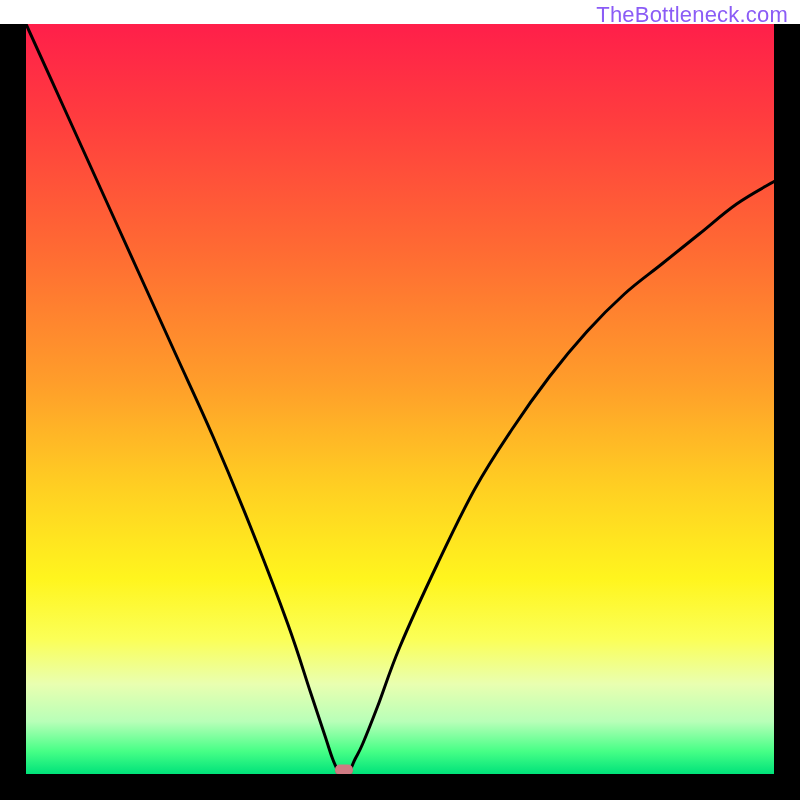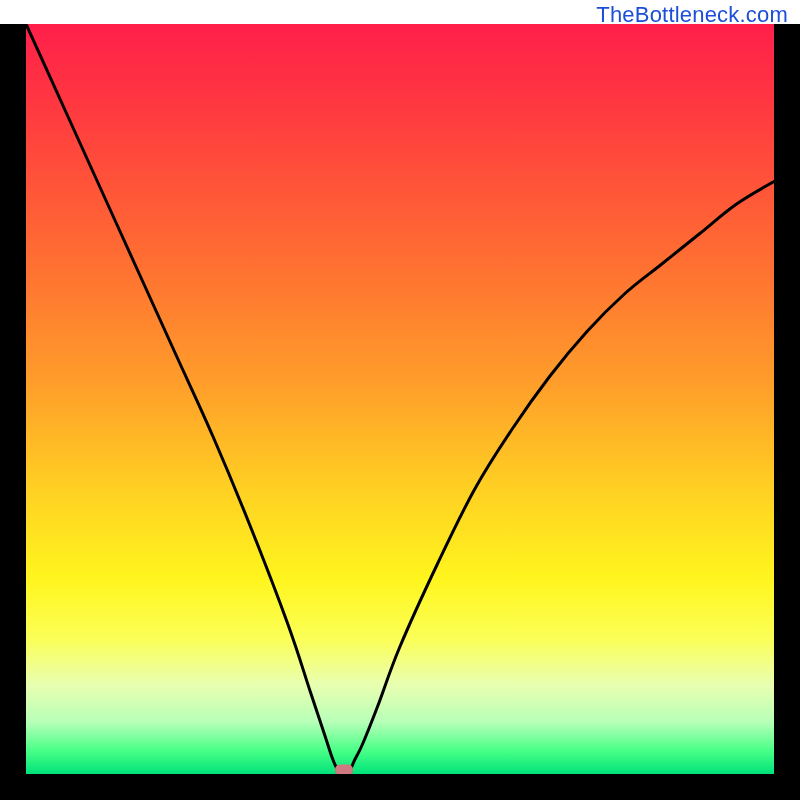--- a/index.html
+++ b/index.html
@@ -11,21 +11,21 @@
   .wrap {
     position: relative;
     width: 800px;
     height: 800px;
   }
   .watermark {
     position: absolute;
     top: 2px;
     right: 12px;
     font-size: 22px;
-    color: #1d4ed8;
+    color: #8b5cf6;
     font-weight: 400;
     letter-spacing: 0.2px;
     z-index: 10;
   }
   .frame {
     position: absolute;
     left: 0;
     top: 24px;
     width: 800px;
     height: 776px;

